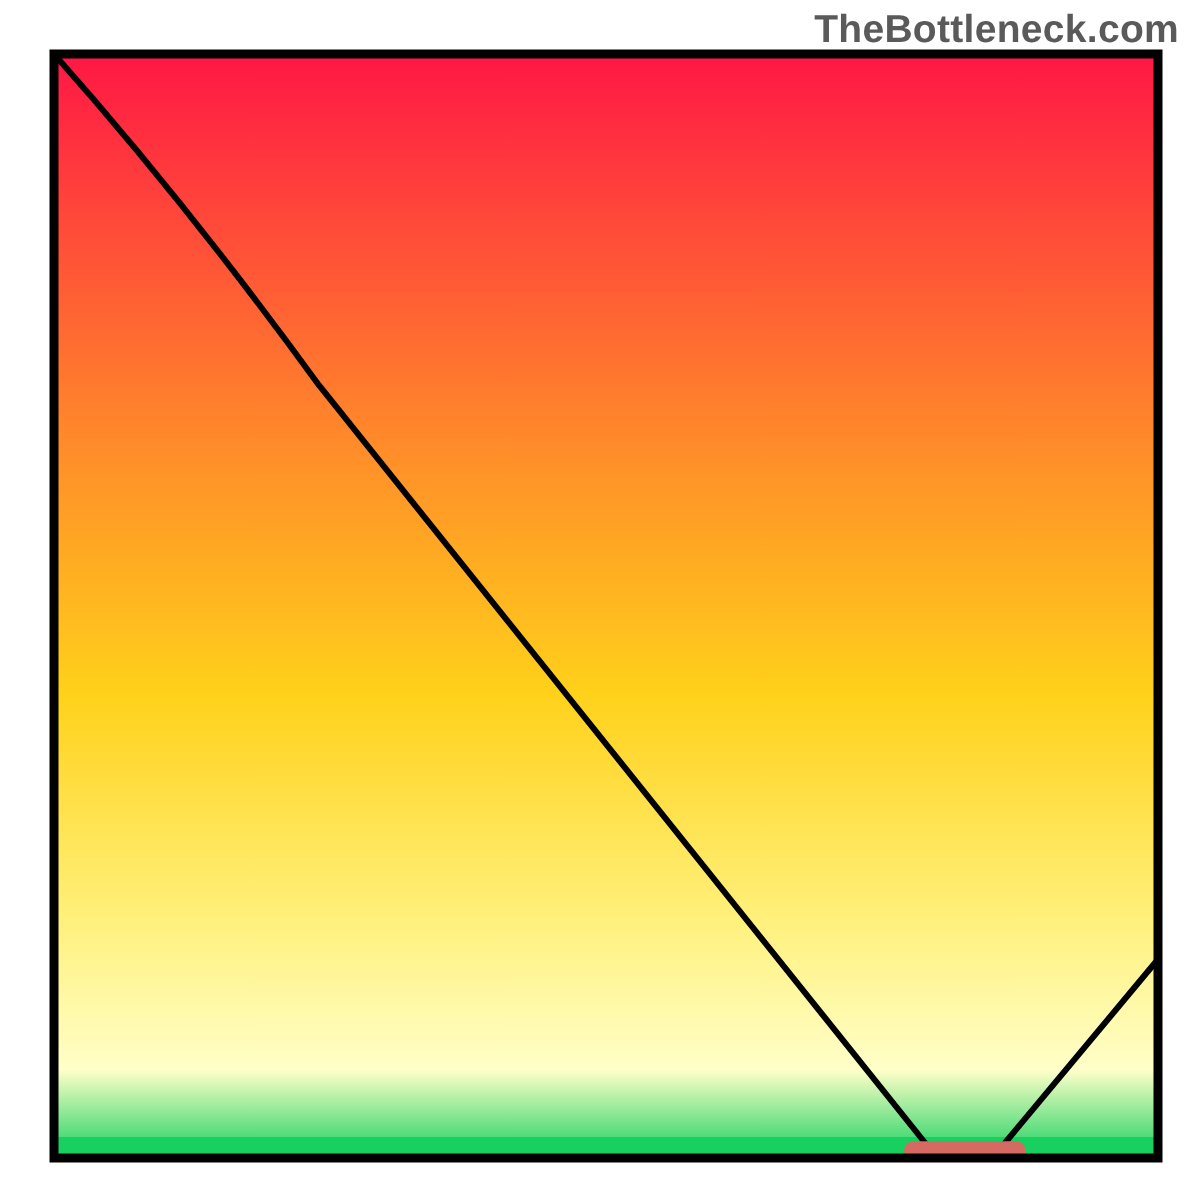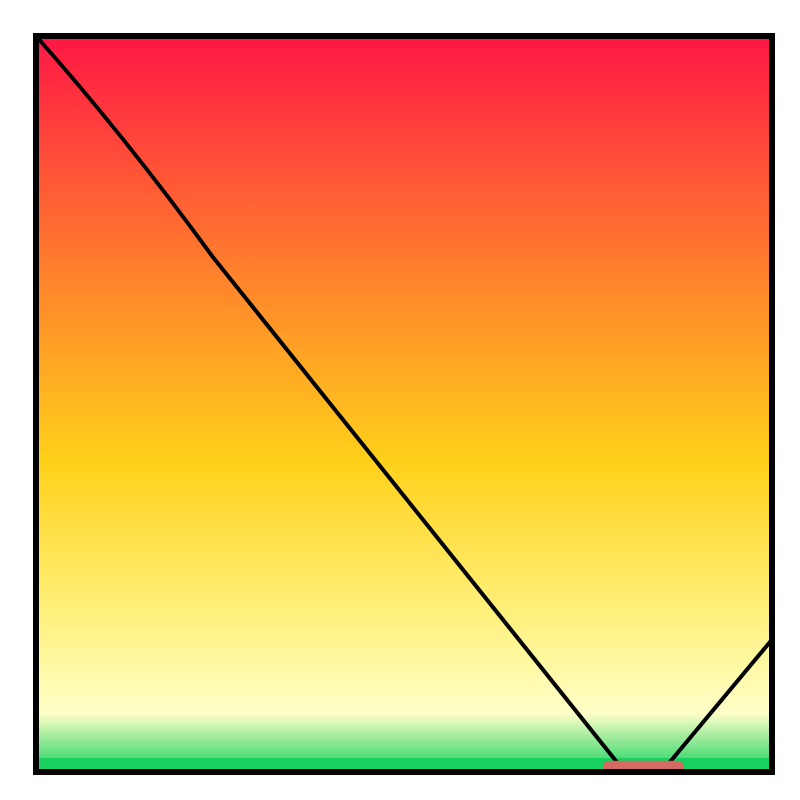--- a/index.html
+++ b/index.html
@@ -32,20 +32,21 @@
     width: 800px;
     height: 800px;
     display: block;
   }
 </style>
 </head>
 <body>
 
 <div class="stage">
 
+  <div class="watermark">TheBottleneck.com</div>
 
   <svg class="plot" viewBox="0 0 800 800">
     <defs>
 
       <linearGradient id="bgGrad" x1="0" y1="0" x2="0" y2="1">
         <stop id="g0" offset="0%" stop-color="#ff1745"></stop>
         <stop id="g1" offset="35%" stop-color="#ff8a2a"></stop>
         <stop id="g2" offset="58%" stop-color="#ffd11a"></stop>
         <stop id="g3" offset="78%" stop-color="#fff07a"></stop>
         <stop id="g4" offset="92%" stop-color="#ffffc8"></stop>

